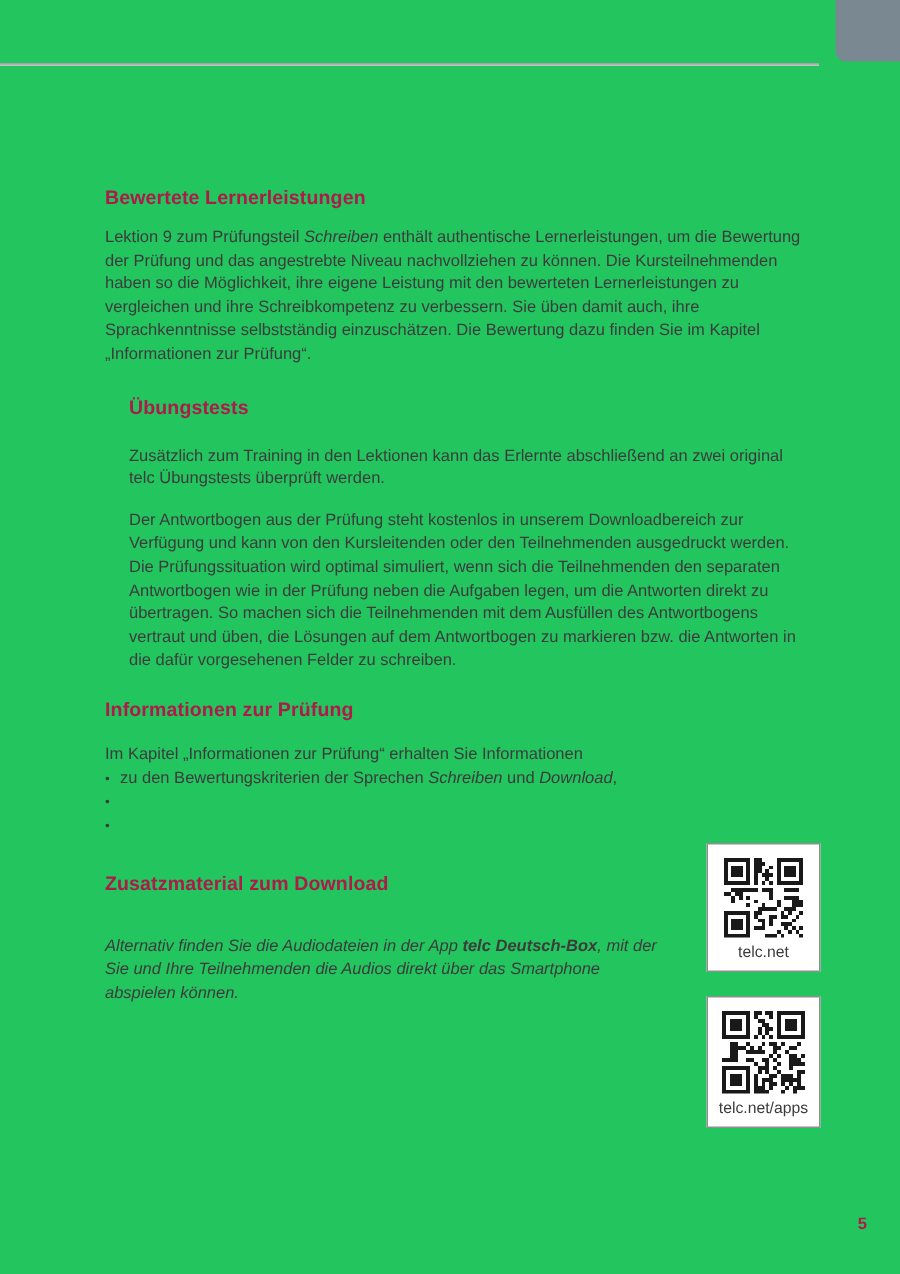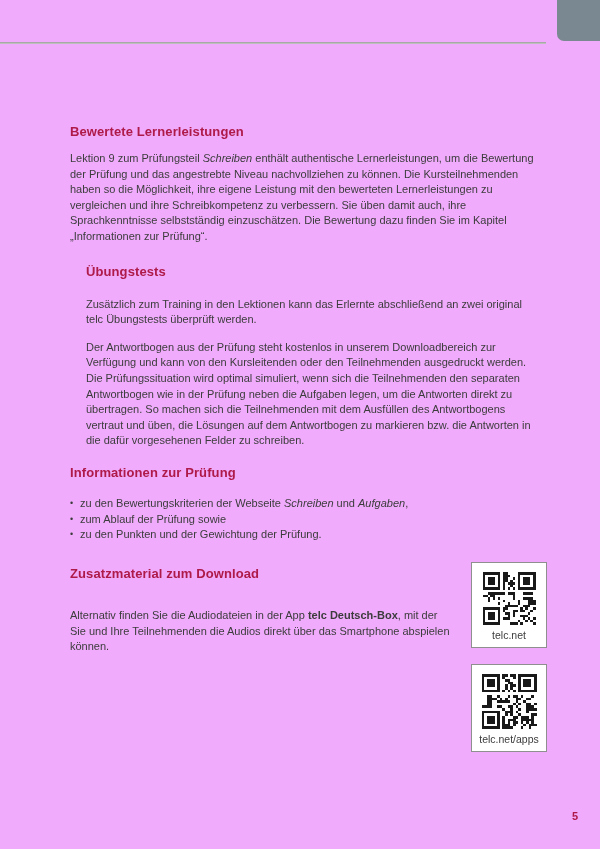--- a/index.html
+++ b/index.html
@@ -9,21 +9,21 @@
   }
   *{box-sizing:border-box;margin:0;padding:0;}
   html,body{width:600px;height:849px;}
   body{
     background:#ffffff;
     font-family:"Liberation Sans","DejaVu Sans",sans-serif;
     color:var(--text);
     position:relative;
     overflow:hidden;
   }
-  .page{position:absolute;inset:0;background:#f0abfc;}
+  .page{position:absolute;inset:0;background:#22c55e;}
   .header-rule{
     position:absolute;top:42px;left:0;width:546px;height:2px;
     background:linear-gradient(#9d9d9d,#c9c9c9);
   }
   .corner-tab{
     position:absolute;top:0;left:557px;width:43px;height:41px;
     background:var(--tab);
     border-radius:0 0 0 7px;
   }
   .content{
@@ -46,21 +46,21 @@
   .sec-informationen h2{margin-bottom:15px;}
   .sec-informationen .para{margin-bottom:5px;}
   .list-intro{margin:0;}
   ul.bullet-list{list-style:none;margin:0;padding:0;}
   ul.bullet-list li{display:flex;align-items:flex-start;}
   .bullet-glyph{width:10px;flex:0 0 10px;font-size:9px;line-height:15.6px;}
   .sec-zusatz{margin-top:23px;}
   .sec-zusatz h2{margin-bottom:5px;}
   .sec-zusatz .para{max-width:380px;}
   .sec-zusatz .para-url-block{margin-bottom:6px;}
-  .sec-zusatz .para-app{margin-bottom:33px;}
+  .sec-zusatz .para-app{margin-bottom:33px;font-style:italic;}
   
   .qr-card{
     position:absolute;left:471px;width:76px;
     border:1px solid #8f8f8f;background:#fff;
     padding:9px 0 5px 0;
     display:flex;flex-direction:column;align-items:center;
   }
   .qr-card-1{top:562px;height:86px;}
   .qr-card-2{top:664px;height:88px;}
   .qr-svg{width:56px;height:56px;fill:#191919;shape-rendering:crispEdges;display:block;}
@@ -86,32 +86,31 @@
     </section>
 
     <section class="sec-uebungstests">
       <h2 class="sec-heading">Übungstests</h2>
       <p class="para"><span>Zusätzlich zum Training in den Lektionen kann das Erlernte abschließend an zwei original telc Übungstests überprüft werden.</span></p>
       <p class="para"><span>Der Antwortbogen aus der Prüfung steht kostenlos in unserem Downloadbereich zur Verfügung und kann von den Kursleitenden oder den Teilnehmenden ausgedruckt werden. Die Prüfungssituation wird optimal simuliert, wenn sich die Teilnehmenden den separaten Antwortbogen wie in der Prüfung neben die Aufgaben legen, um die Antworten direkt zu übertragen. So machen sich die Teilnehmenden mit dem Ausfüllen des Antwortbogens vertraut und üben, die Lösungen auf dem Antwortbogen zu markieren bzw. die Antworten in die dafür vorgesehenen Felder zu schreiben.</span></p>
     </section>
 
     <section class="sec-informationen">
       <h2 class="sec-heading">Informationen zur Prüfung</h2>
+      <p class="list-intro">Im Kapitel „Informationen zur Prüfung“ erhalten Sie Informationen</p>
       <ul class="bullet-list">
         <li>
           <span class="bullet-glyph">•</span>
-          <span><span>zu den Bewertungskriterien der Webseite </span><span class="it">Schreiben</span><span> und </span><span class="it">Aufgaben</span><span>,</span></span>
+          <span><span>zu den Bewertungskriterien der Sprechen </span><span class="it">Schreiben</span><span> und </span><span class="it">Download</span><span>,</span></span>
         </li>
         <li>
           <span class="bullet-glyph">•</span>
-          <span><span>zum Ablauf der Prüfung sowie</span></span>
         </li>
         <li>
           <span class="bullet-glyph">•</span>
-          <span><span>zu den Punkten und der Gewichtung der Prüfung.</span></span>
         </li>
       </ul>
     </section>
 
     <section class="sec-zusatz">
       <h2 class="sec-heading">Zusatzmaterial zum Download</h2>
       <p class="para para-url-block"><br></p>
       <p class="para para-app"><span>Alternativ finden Sie die Audiodateien in der App </span><span class="bd">telc Deutsch-Box</span><span>, mit der Sie und Ihre Teilnehmenden die Audios direkt über das Smartphone abspielen können.</span></p>
     </section>
 

